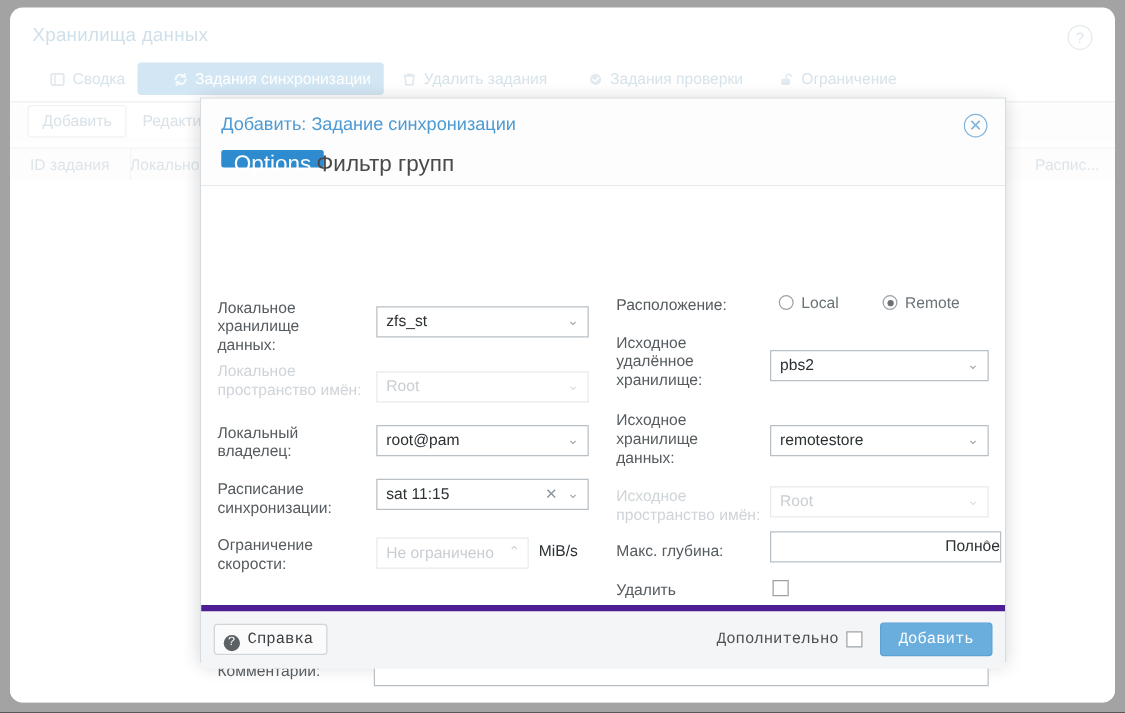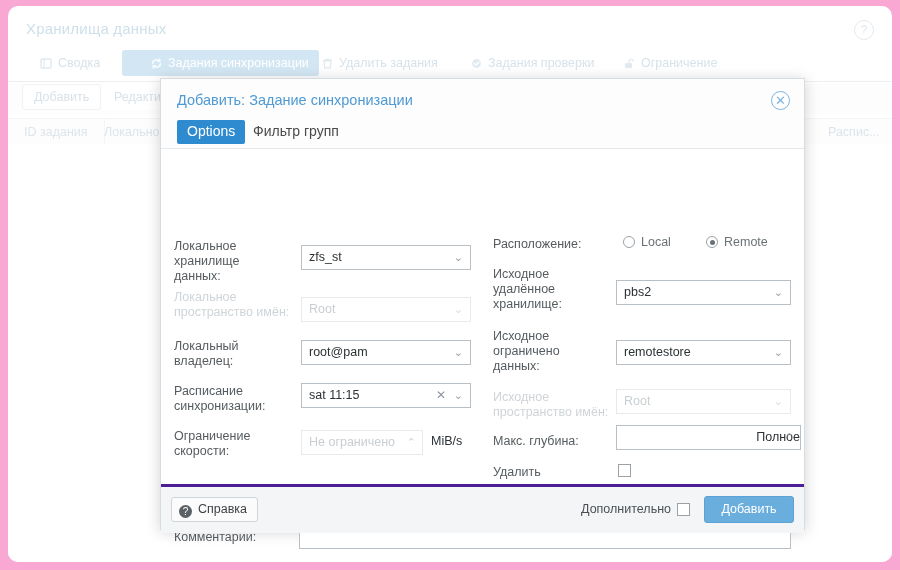--- a/index.html
+++ b/index.html
@@ -8,21 +8,21 @@
     background: #000;
     width: 900px;
     height: 570px;
     overflow: hidden;
     font-family: "Liberation Sans", sans-serif;
   }
   #root {
     position: relative;
     width: 900px;
     height: 570px;
-    background: #f9a8d4;
+    background: #a3a3a3;
   }
   
   #app {
     position: absolute;
     left: 8px; top: 6px;
     width: 884px; height: 556px;
     background: #ffffff;
     border-radius: 10px;
     overflow: hidden;
   }
@@ -152,43 +152,44 @@
     color: #7fb4dd;
     font-size: 13px;
     line-height: 17px;
     text-align: center;
     cursor: pointer;
     box-sizing: border-box;
   }
   .dlgtab {
     position: absolute;
     top: 41px;
-    height: 24px;
+    height: 14px;
     line-height: 22px;
-    font-size: 14px;
+    font-size: 18px;
     padding: 0 10px;
     color: #4a4a4a;
     border-radius: 2px;
     cursor: pointer;
   }
   .dlgtab.sel {
     background: #2e8bd0;
     color: #ffffff;
   }
 
   #dlg-body {
     position: relative;
     height: 335px;
     background: #ffffff;
   }
   #dlg-foot {
     position: relative;
     height: 46px;
     background: #f4f5f6;
-    border-top: 3px solid #4c1d95;
+    border-top: 5px solid #4c1d95;
+    font-family: Liberation Mono, monospace;
   }
 
   
   .lbl {
     position: absolute;
     font-size: 12.5px;
     color: #555b5f;
     line-height: 15px;
   }
   .lbl.dim { color: #cfd4d8; }
@@ -338,21 +339,21 @@
 
       <div class="bgtab" style="left:22px;">
         <span class="ticon">
           <svg width="13" height="11" viewBox="0 0 13 11">
             <rect x="1" y="1" width="10" height="9" rx="1" fill="none" stroke="#dbe5eb" stroke-width="1.4"></rect>
             <line x1="4" y1="1" x2="4" y2="10" stroke="#dbe5eb" stroke-width="1.2"></line>
           </svg>
         </span><span>Сводка</span>
       </div>
 
-      <div class="bgtab active" style="left:114px;padding-left:28px;">
+      <div class="bgtab active" style="left:102px;padding-left:28px;">
         <span class="ticon">
           <svg width="13" height="11" viewBox="0 0 13 11">
             <path d="M2.5 5.5a4 4 0 0 1 7-2.4M10.5 5.5a4 4 0 0 1-7 2.4" fill="none" stroke="#ffffff" stroke-width="1.5" stroke-linecap="round"></path>
             <path d="M9.8 1v2.4H7.5M3.2 10V7.6h2.3" fill="none" stroke="#ffffff" stroke-width="1.4" stroke-linecap="round"></path>
           </svg>
         </span><span>Задания синхронизации</span>
       </div>
 
       <div class="bgtab" style="left:303px;">
         <span class="ticon">
@@ -448,21 +449,21 @@
       <div class="radio on" style="left:545px; top:86px;">
         <span class="dot"></span><span>Remote</span>
       </div>
 
       <div class="lbl" style="left:332px; top:118px; width:95px;">Исходное удалённое хранилище:</div>
       <div class="fld" style="left:455px; top:131px; width:175px;">
         <span>pbs2</span>
         <span class="chev">⌄</span>
       </div>
 
-      <div class="lbl" style="left:332px; top:180px; width:95px;">Исходное ограничено данных:</div>
+      <div class="lbl" style="left:332px; top:180px; width:95px;">Исходное хранилище данных:</div>
       <div class="fld" style="left:455px; top:191px; width:175px;">
         <span>remotestore</span>
         <span class="chev">⌄</span>
       </div>
 
       <div class="lbl dim" style="left:332px; top:241px; width:120px;">Исходное пространство имён:</div>
       <div class="fld dis" style="left:455px; top:240px; width:175px;">
         <span>Root</span>
         <span class="chev">⌄</span>
       </div>

